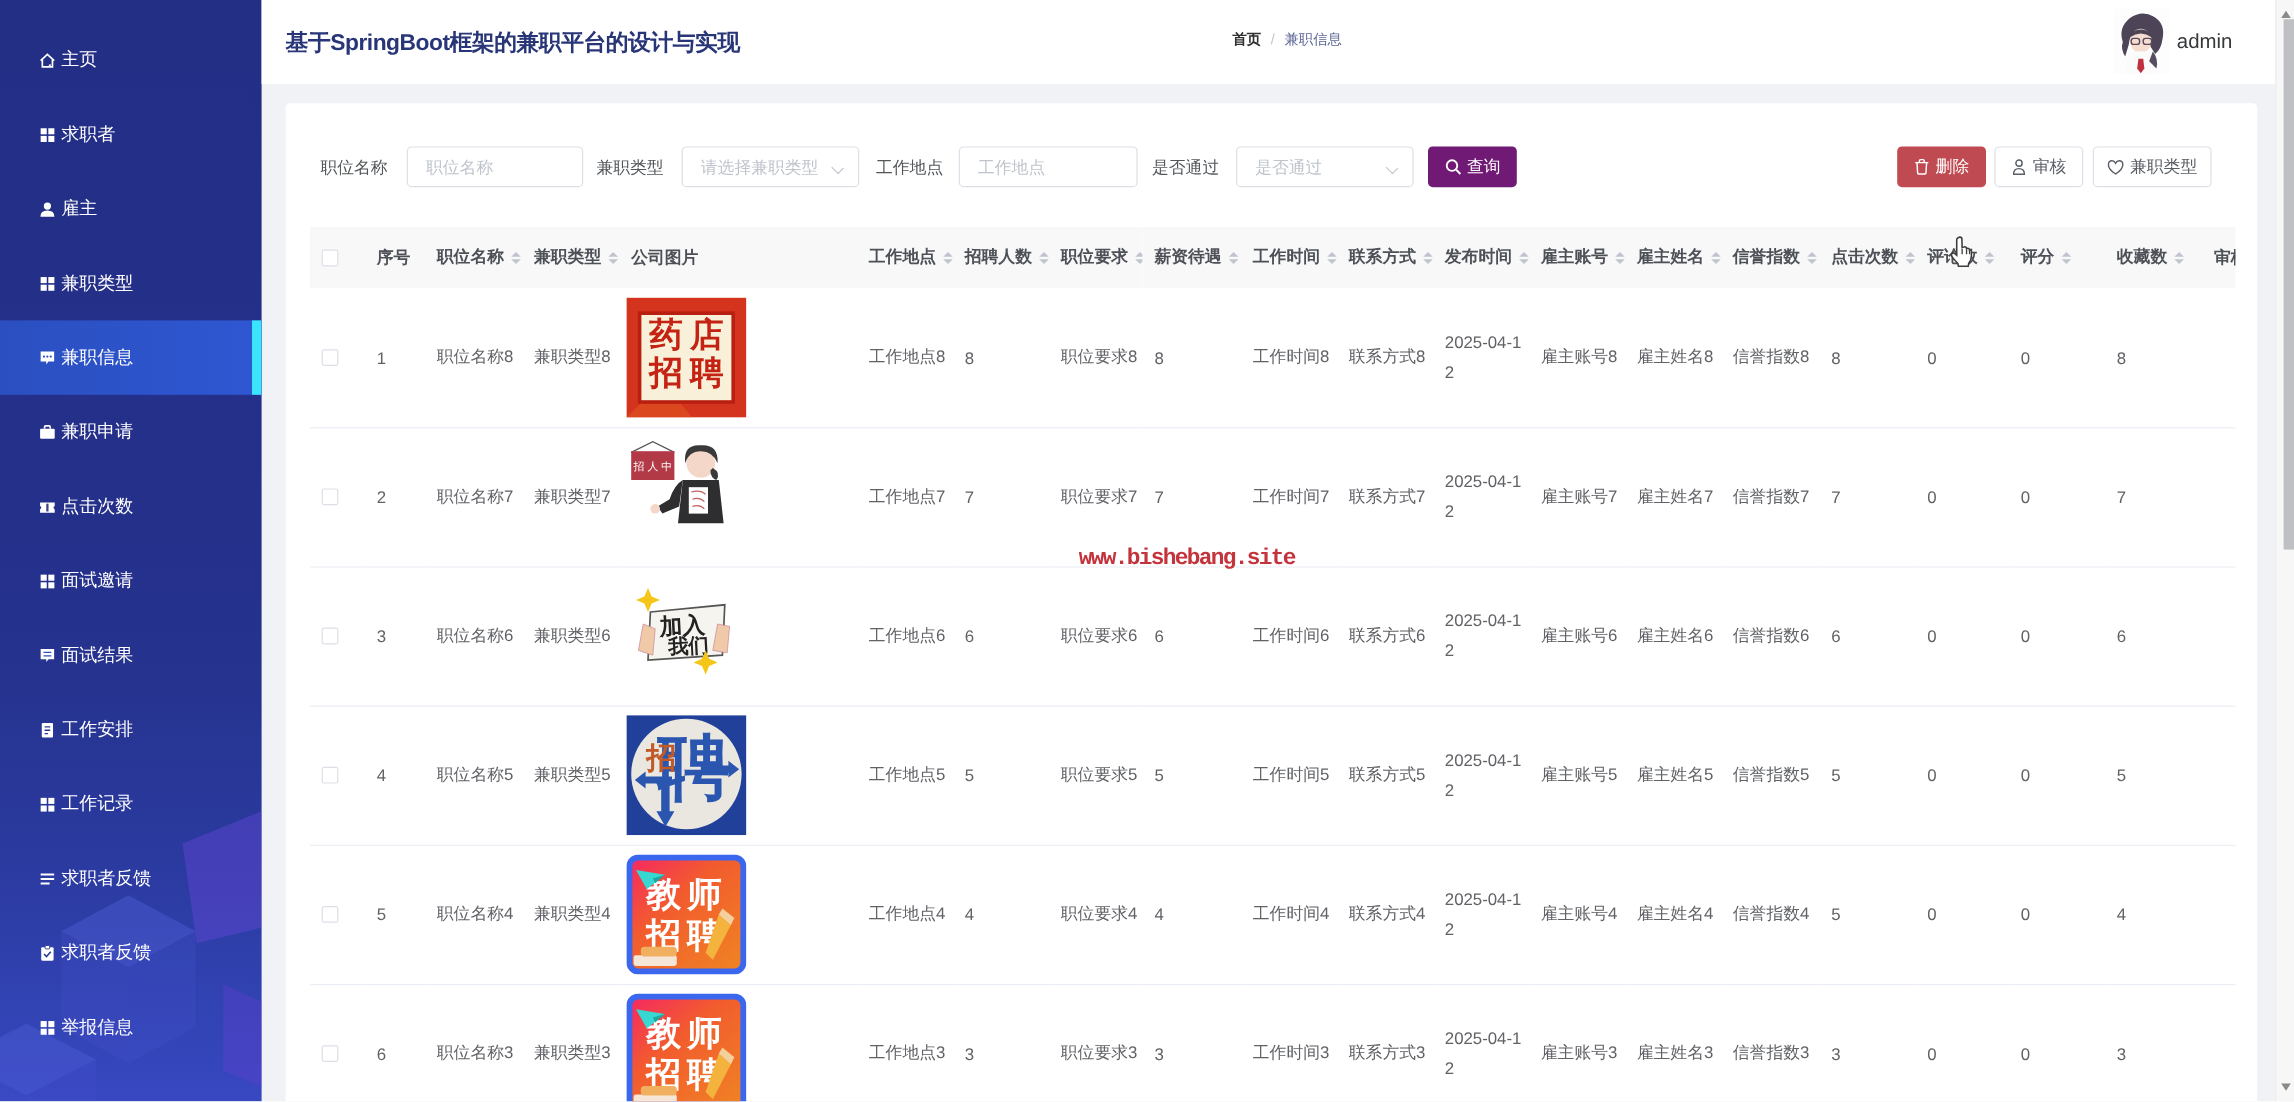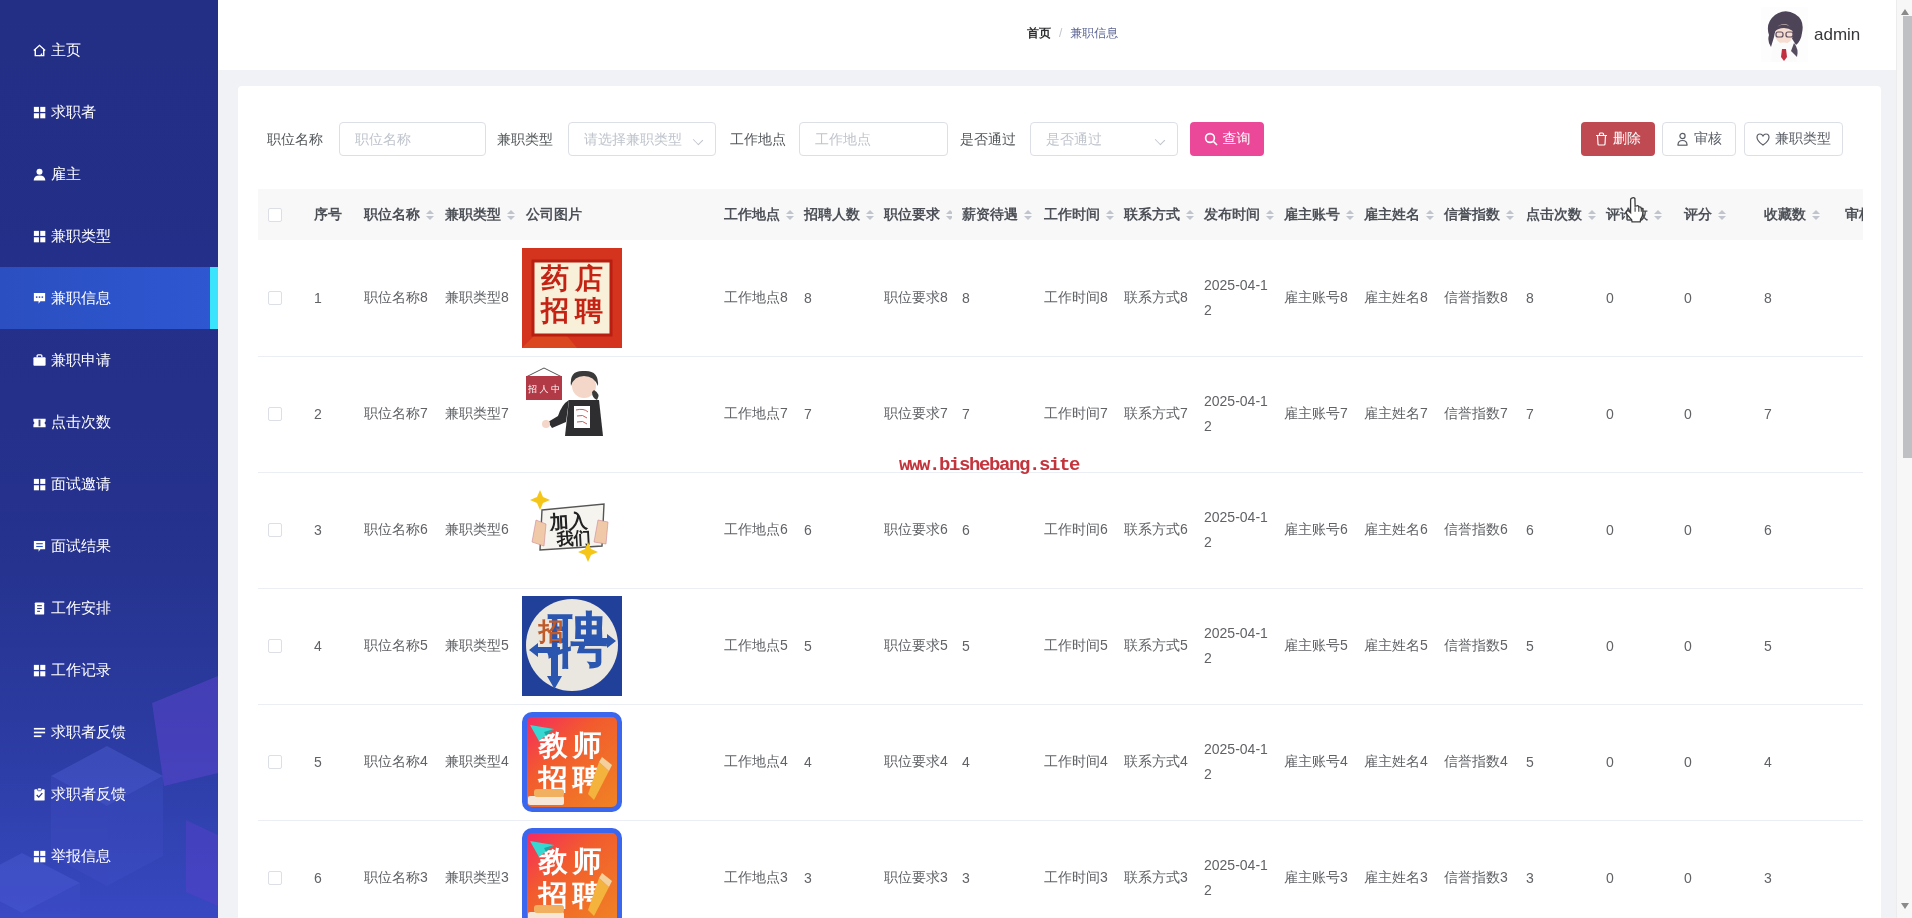--- a/index.html
+++ b/index.html
@@ -26,21 +26,21 @@
 #avatar { position:absolute; left:1543px; top:7px; width:47px; height:55px; }
 
 
 #card { position:absolute; left:238px; top:86px; width:1643px; height:832px; background:#fff; border-radius:4px 4px 0 0; }
 
 
 .flabel { position:absolute; top:45px; font-size:14px; color:#53575a; }
 .finput { position:absolute; top:36px; height:34px; background:#fff; border:1px solid #dcdfe6; border-radius:4px; font-size:14px; color:#bfc4cc; line-height:32px; padding-left:15px; }
 .fsel::after { content:""; position:absolute; right:13px; top:13px; width:7px; height:7px; border-right:1.4px solid #bfc4cc; border-bottom:1.4px solid #bfc4cc; transform:rotate(45deg) scaleY(0.85); }
 .btn { position:absolute; top:36px; height:34px; border-radius:4px; font-size:14px; display:flex; align-items:center; justify-content:center; }
-#btnQ { left:952px; width:74px; background:#ec4899; color:#fff; }
+#btnQ { left:952px; width:74px; background:#701a75; color:#fff; }
 #btnDel { left:1343px; width:74px; background:#bf4a52; color:#fff; }
 #btnAudit { left:1424px; width:74px; background:#fff; border:1px solid #dcdfe6; color:#5a5e66; }
 #btnType { left:1506px; width:99px; background:#fff; border:1px solid #dcdfe6; color:#5a5e66; }
 .btn svg { margin-right:5px; }
 
 
 #twrap { position:absolute; left:20px; top:103px; width:1605px; overflow:hidden; }
 table { border-collapse:collapse; table-layout:fixed; width:1633px; }
 th,td { font-weight:normal; text-align:left; padding:0 0 0 10px; font-size:14px; color:#606266; overflow:hidden; white-space:nowrap; }
 thead th { background:#f8f8f9; height:51px; color:#4d5157; font-weight:bold; white-space:nowrap; }
@@ -192,20 +192,21 @@
             <rect x="8.8" y="2" width="5.4" height="5.4" fill="#fff"></rect>
             <rect x="2" y="8.8" width="5.4" height="5.4" fill="#fff"></rect>
             <rect x="8.8" y="8.8" width="5.4" height="5.4" fill="#fff"></rect>
           </svg>
           <span class="mt">举报信息</span>
         </div>
       </div>
   </div>
 
   <div id="hdr">
+    <div id="title">基于SpringBoot框架的兼职平台的设计与实现</div>
     <div id="crumb"><b style="font-weight:bold">首页</b><span class="sep">/</span><span class="cur">兼职信息</span></div>
     <svg id="avatar" viewBox="0 0 47 55">
       <rect width="47" height="55" fill="#fdfdfd"></rect>
       <path d="M8 28 Q4 16 14 8 Q24 1 34 7 Q44 13 41 26 Q40 34 35 38 L30 30 Q28 20 23 19 Q14 19 13 30 L10 40 Q6 34 8 28Z" fill="#4d4458"></path>
       <ellipse cx="23" cy="27" rx="9" ry="10" fill="#f6ddd2"></ellipse>
       <path d="M14 24 Q23 18 32 24 L32 21 Q23 14 14 21Z" fill="#4d4458"></path>
       <rect x="15" y="25" width="7" height="5" rx="2" fill="none" stroke="#5a4a5a" stroke-width="1.2"></rect>
       <rect x="25" y="25" width="7" height="5" rx="2" fill="none" stroke="#5a4a5a" stroke-width="1.2"></rect>
       <path d="M12 38 Q23 33 34 38 L36 55 L10 55Z" fill="#fbfbfb"></path>
       <path d="M21 42 L25 42 L26 50 L23 54 L20 50Z" fill="#c03040"></path>

